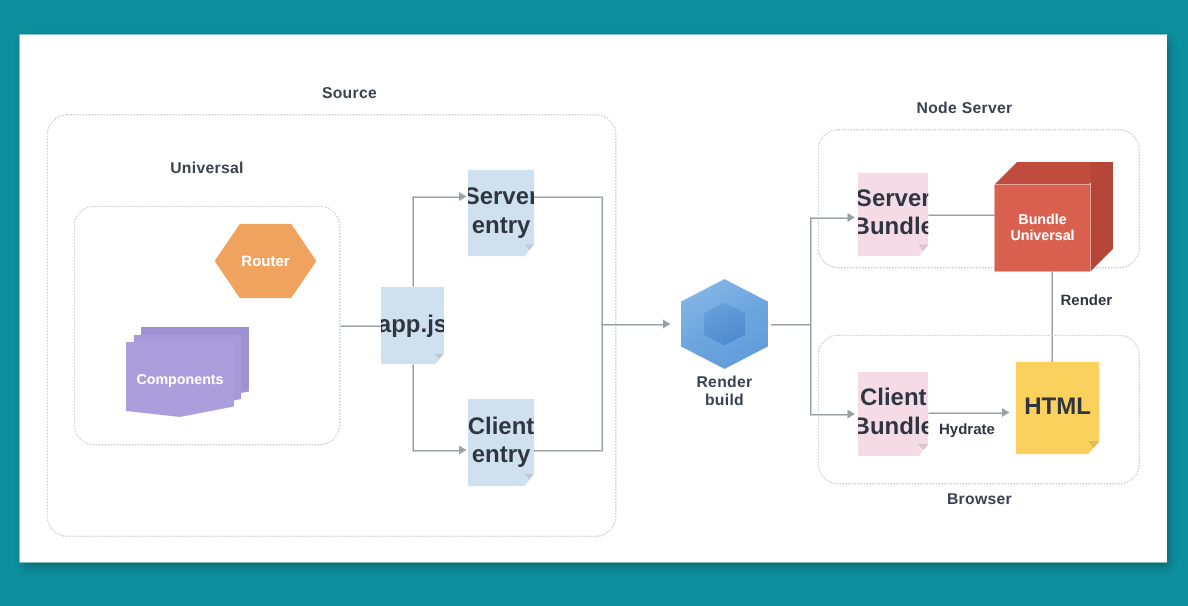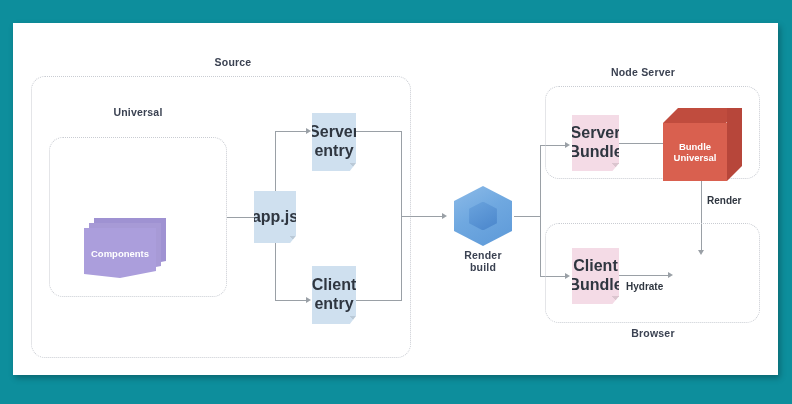--- a/index.html
+++ b/index.html
@@ -163,20 +163,21 @@
 
     <div class="grouplabel" style="left:180px;top:33px;width:80px;">Source</div>
 
     <div class="dashbox" style="left:18px;top:53px;width:380px;height:282px;"></div>
 
     <div class="grouplabel" style="left:60px;top:83px;width:130px;">Universal</div>
 
     <div class="dashbox" style="left:36px;top:114px;width:178px;height:160px;"></div>
 
 
+    <div class="hex" style="left:130px;top:126px;width:68px;height:50px;">Router</div>
 
     <div class="stack" style="left:71px;top:195px;width:85px;height:62px;">
       <div class="card c3"></div>
       <div class="card c2"></div>
       <div class="card c1"></div>
       <div class="lbl">Components</div>
     </div>
 
     <div class="doc doc-blue" style="left:241px;top:168px;width:42px;height:52px;">
       <span>app.js</span>
@@ -267,17 +268,21 @@
         <span>Client</span><br>
         <span>Bundle</span>
       </span>
       <span class="fold"></span>
     </div>
 
     <div class="ln lnh" style="left:606px;top:252px;width:50px;"></div>
     <div class="arw" style="left:655px;top:248.5px;"></div>
     <div class="edgelabel" style="left:613px;top:258px;">Hydrate</div>
 
+    <div class="doc doc-yellow" style="left:664px;top:218px;width:56px;height:62px;">
+      <span>HTML</span>
+      <span class="fold"></span>
+    </div>
 
   </div>
 
 
 </div>
 
 </body></html>

